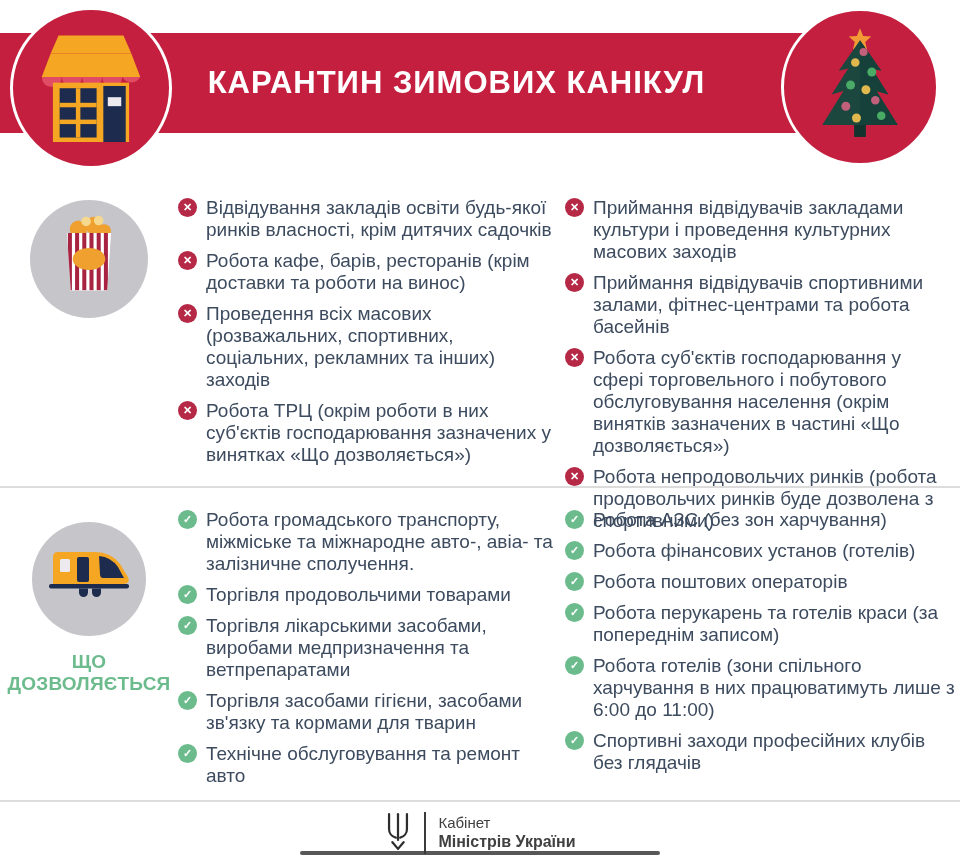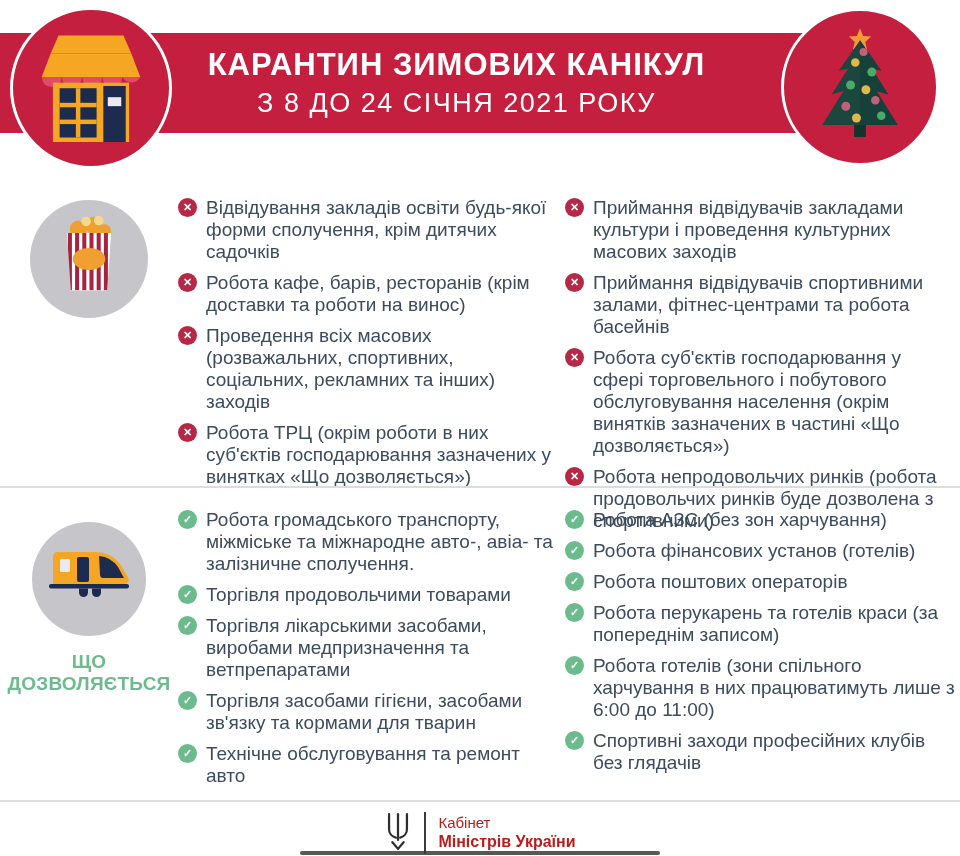--- a/index.html
+++ b/index.html
@@ -60,34 +60,33 @@
   .divider{position:absolute;left:0;width:960px;height:2px;background:#dcdcdc;}
   #divider-1{top:486px;}
   #divider-2{top:800px;}
 
   
   .footer{
     position:absolute;left:0;top:810px;width:960px;height:46px;
     display:flex;align-items:center;justify-content:center;gap:12px;
   }
   .footer-sep{width:2px;height:42px;background:#3a3a3a;}
-  .footer-text{color:#b91c1c;}
+  .footer-text{color:#404040;}
   .footer-line1{font-size:15px;line-height:1.3;}
   .footer-line2{font-size:16px;font-weight:bold;line-height:1.3;}
   .bottom-edge-bar{
     position:absolute;left:300px;top:851px;width:360px;height:4px;
     background:#3a3a3a;border-radius:2px;opacity:.85;
   }
 </style>
 </head>
 <body>
 
 <div class="banner">
   <div class="banner-title">КАРАНТИН ЗИМОВИХ КАНІКУЛ</div>
-  <div class="banner-subtitle">З 8 ДО 24 СІЧНЯ 2021 РОКУ</div>
 </div>
 
 <div class="hero-circle shop-circle">
   <span>
     <svg width="112" height="112" viewBox="0 0 100 100">
       <path d="M21 5 L79 5 L86 21 L14 21 Z" fill="#f5a623"></path>
       <path d="M14 21 L86 21 L94 42 L6 42 Z" fill="#f5a623"></path>
       <g fill="#e04c63">
         <path d="M6 42 a9 9 0 0 0 18 0 Z"></path>
         <path d="M24 42 a9 9 0 0 0 18 0 Z"></path>
@@ -154,21 +153,21 @@
           </g>
           <ellipse cx="50" cy="52" rx="17" ry="11.5" fill="#efa02f"></ellipse>
         </svg>
       </span>
     </div>
   </div>
 
   <div class="col col1">
     <div class="item">
       <span class="bullet x">✕</span>
-      <span class="item-text">Відвідування закладів освіти будь-якої форми сполучення, крім дитячих садочків</span>
+      <span class="item-text">Відвідування закладів освіти будь-якої ринків власності, крім дитячих садочків</span>
     </div>
     <div class="item">
       <span class="bullet x">✕</span>
       <span class="item-text">Робота кафе, барів, ресторанів (крім доставки та роботи на винос)</span>
     </div>
     <div class="item">
       <span class="bullet x">✕</span>
       <span class="item-text">Проведення всіх масових (розважальних, спортивних, соціальних, рекламних та інших) заходів</span>
     </div>
     <div class="item">

